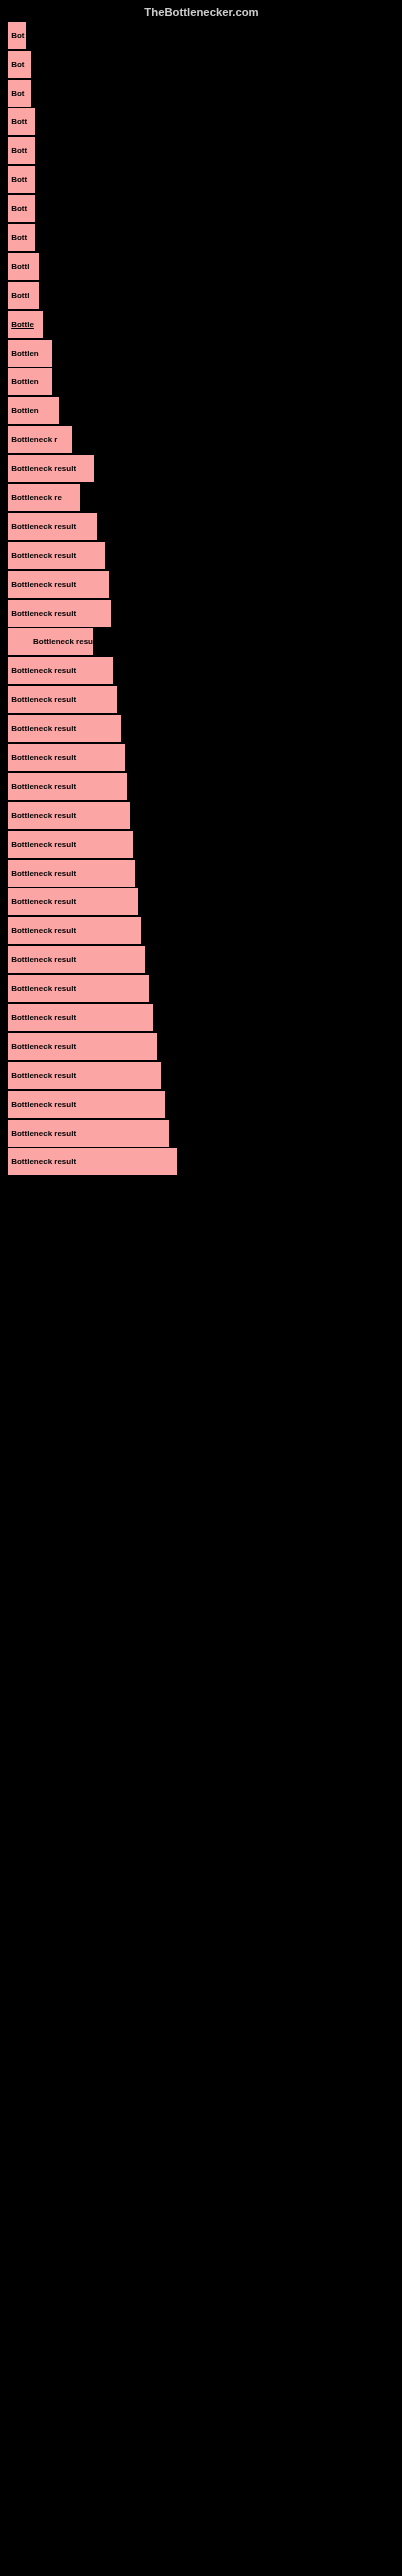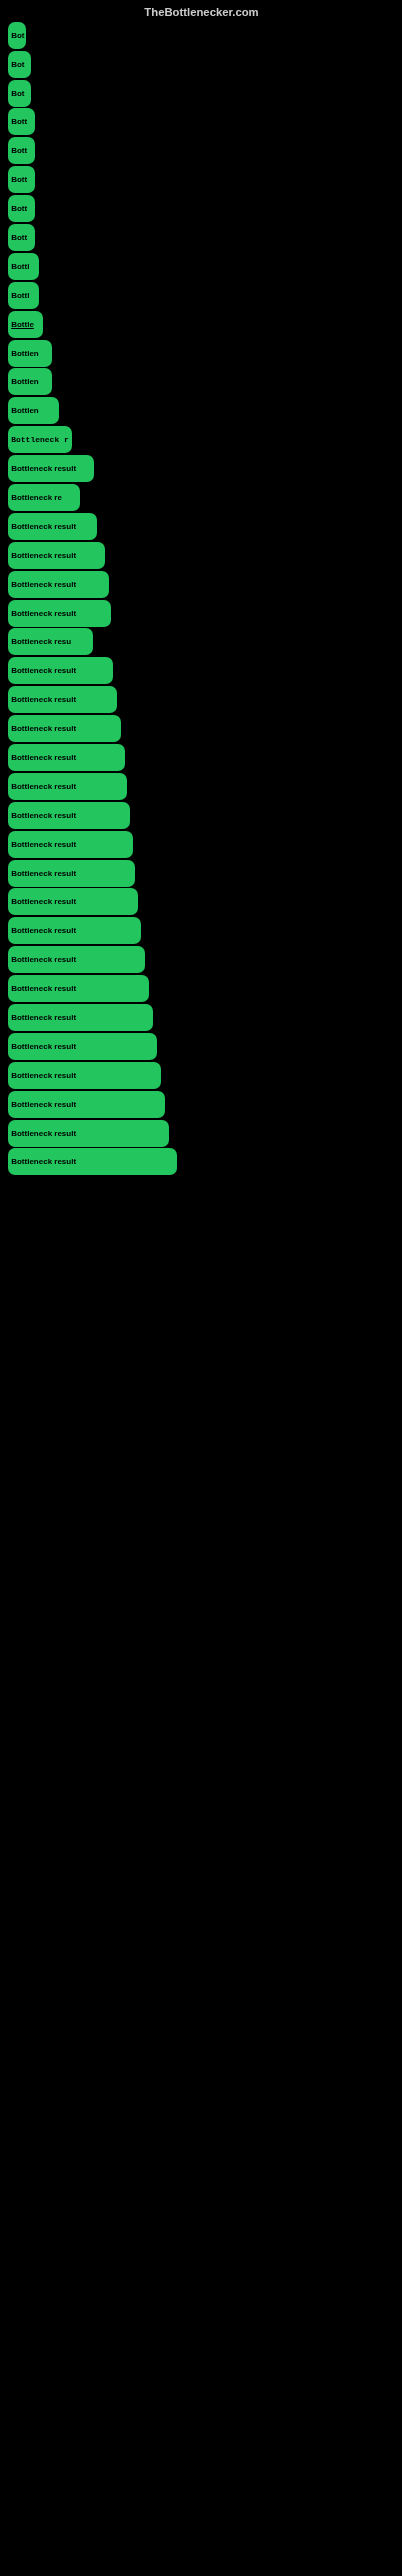--- a/index.html
+++ b/index.html
@@ -37,28 +37,27 @@
     }
 
     .bar-row {
       display: flex;
       align-items: center;
       margin-bottom: 6.4px;
       height: 22.5px;
     }
 
     .bar {
-      background-color: #22c55e;
+      background-color: #fca5a5;
       height: 27px;
       display: flex;
       align-items: center;
       padding-left: 3.2px;
       white-space: nowrap;
       overflow: hidden;
-      border-radius: 7px;
     }
 
     .bar-label {
       color: #000;
       font-size: 8px;
       font-weight: bold;
     }
   </style>
 </head>
 <body>
@@ -130,21 +129,21 @@
       <div class="bar" style="width: 44px;">
         <span class="bar-label">Bottlen</span>
       </div>
     </div>
     <div class="bar-row">
       <div class="bar" style="width: 51px;">
         <span class="bar-label">Bottlen</span>
       </div>
     </div>
     <div class="bar-row">
-      <div class="bar" style="width: 64px; font-family: Liberation Mono, monospace;">
+      <div class="bar" style="width: 64px;">
         <span class="bar-label">Bottleneck r</span>
       </div>
     </div>
     <div class="bar-row">
       <div class="bar" style="width: 86px;">
         <span class="bar-label">Bottleneck result</span>
       </div>
     </div>
     <div class="bar-row">
       <div class="bar" style="width: 72px; text-align: right;">
@@ -165,21 +164,21 @@
       <div class="bar" style="width: 101px;">
         <span class="bar-label">Bottleneck result</span>
       </div>
     </div>
     <div class="bar-row">
       <div class="bar" style="width: 103px;">
         <span class="bar-label">Bottleneck result</span>
       </div>
     </div>
     <div class="bar-row">
-      <div class="bar" style="width: 85px;">
+      <div class="bar" style="width: 85px; justify-content: flex-end;">
         <span class="bar-label">Bottleneck resu</span>
       </div>
     </div>
     <div class="bar-row">
       <div class="bar" style="width: 105px;">
         <span class="bar-label">Bottleneck result</span>
       </div>
     </div>
     <div class="bar-row">
       <div class="bar" style="width: 109px;">

